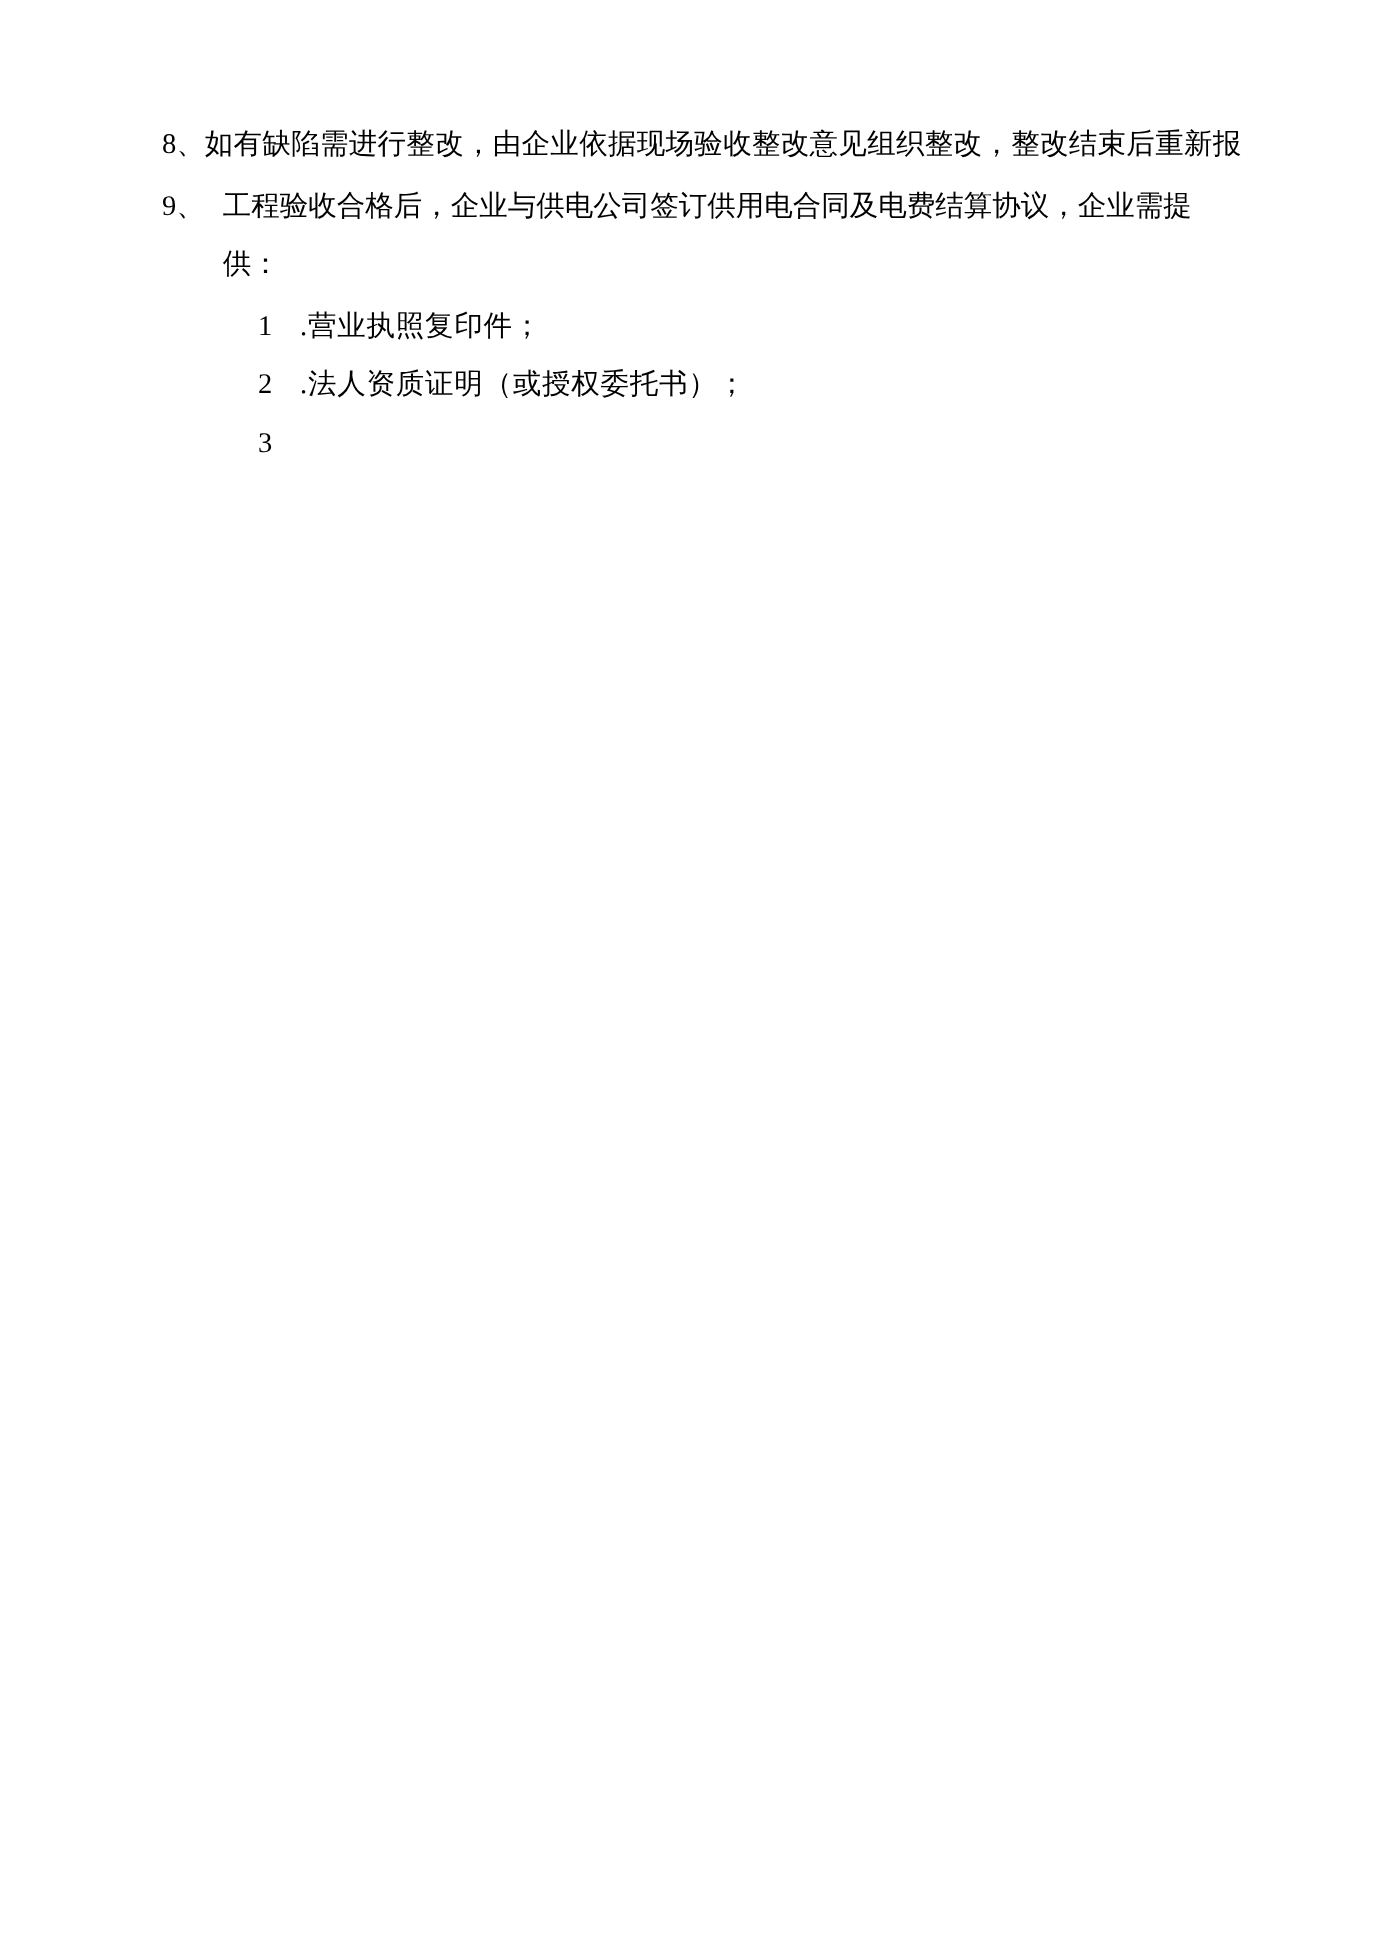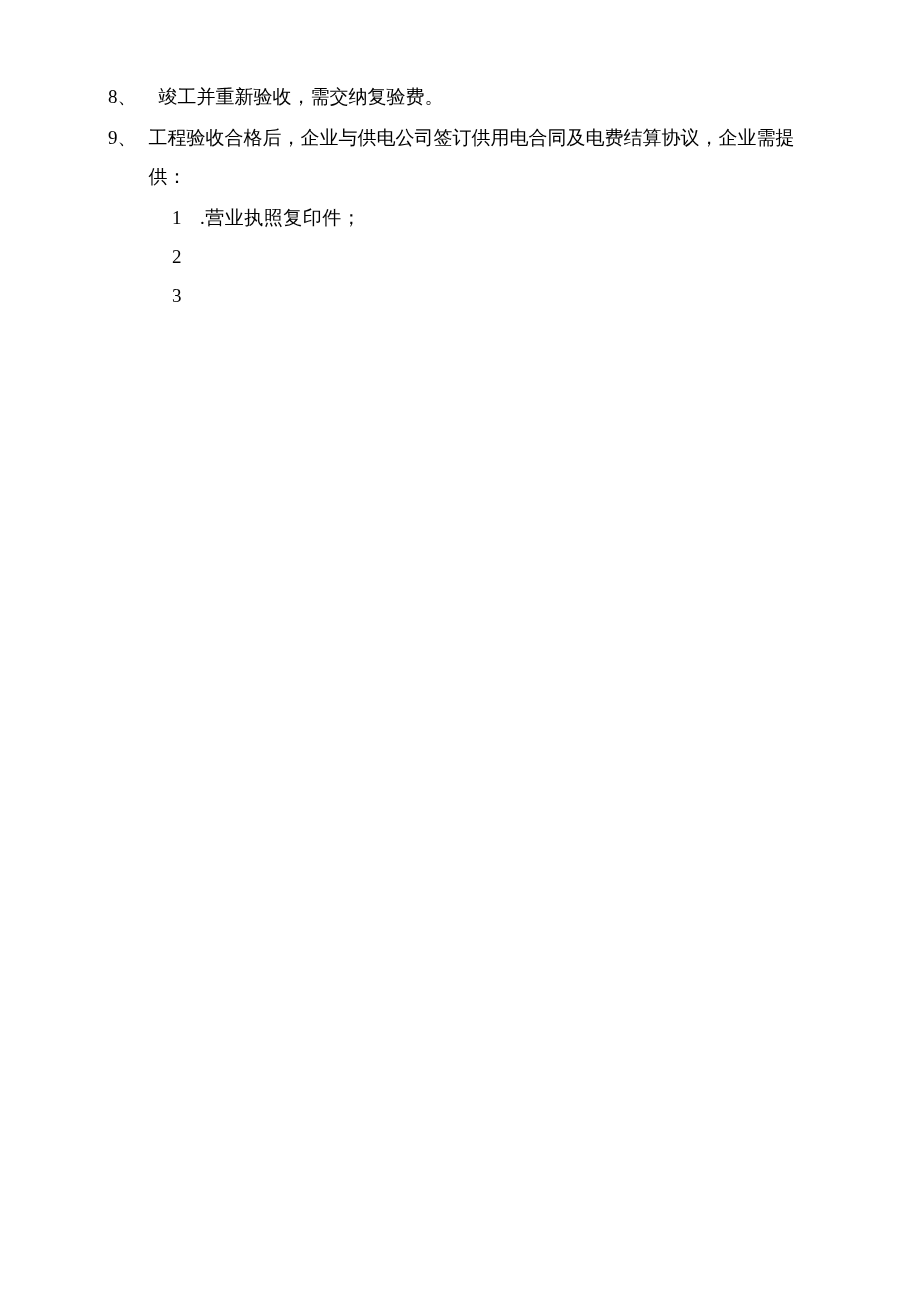--- a/index.html
+++ b/index.html
@@ -71,35 +71,36 @@
   }
 </style>
 </head>
 <body>
 
 <div class="page">
 
   <div class="item-8">
     <span class="num">8、</span>
     <span class="body">
-      <span class="line2">竣工并重新验收，需交纳复验费。</span>
+      <span class="line1">如有缺陷需进行整改，由企业依据现场验收整改意见组织整改，整改结束后重新报</span>
     </span>
   </div>
 
   <div class="item-9">
     <span class="num">9、</span>
     <span class="body">工程验收合格后，企业与供电公司签订供用电合同及电费结算协议，企业需提供：</span>
   </div>
 
   <div class="sublist">
     <div class="subitem">
       <span class="sn">1</span>
       <span class="st">.营业执照复印件；</span>
     </div>
     <div class="subitem">
       <span class="sn">2</span>
+      <span class="st">.法人资质证明（或授权委托书）；</span>
     </div>
     <div class="subitem">
       <span class="sn">3</span>
     </div>
   </div>
 
 </div>
 
 </body></html>

